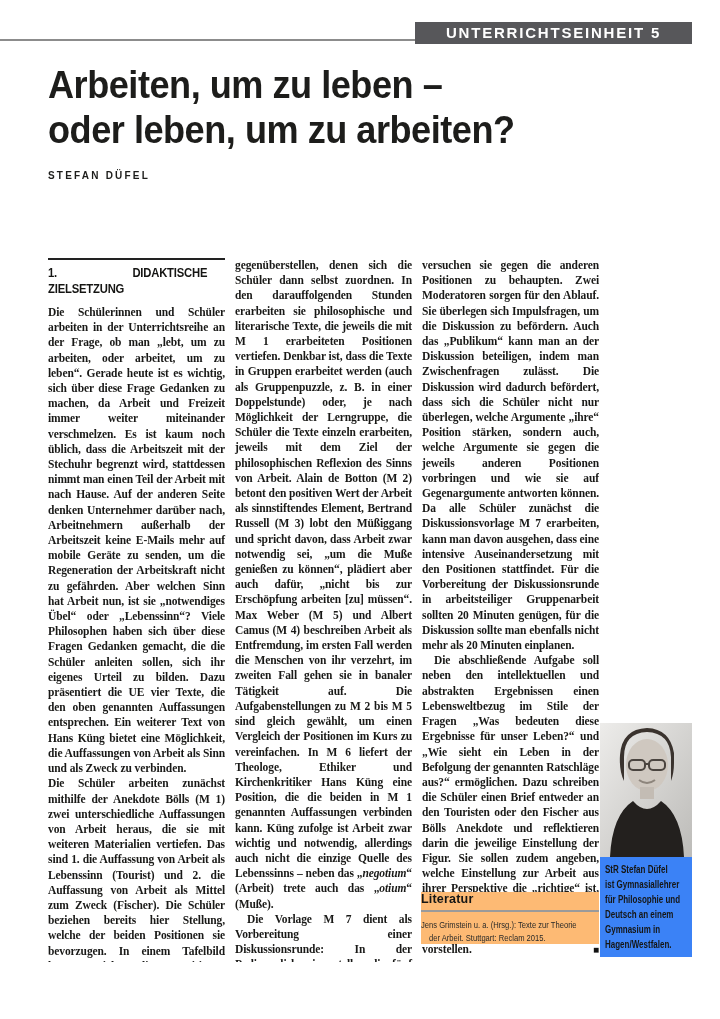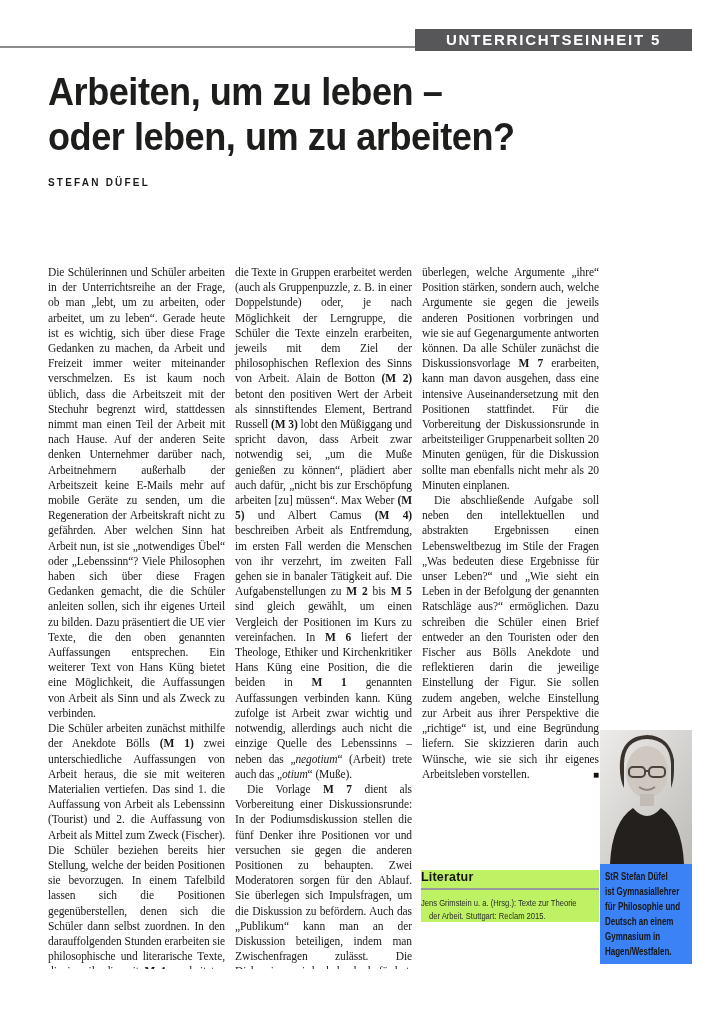--- a/index.html
+++ b/index.html
@@ -1,18 +1,18 @@
 <!DOCTYPE html>
 <html lang="de"><head>
 <meta charset="utf-8">
 <style>
   * { margin:0; padding:0; box-sizing:border-box; }
   html,body { background:#ffffff; }
   .page {
-    position:relative; width:720px; height:961px; margin:8px auto;
+    position:relative; width:720px; height:961px; margin:1px auto;
     background:#ffffff; overflow:hidden;
     font-family:"Liberation Serif", serif; color:#1d1d1b;border-radius:20px;
   }
   
   .kicker-line { position:absolute; left:0; top:38px; width:416px; height:2px; background:#8c8c8c; }
   .kicker {
     position:absolute; left:415px; top:21px; width:277px; height:22px;
     background:#57575a; color:#ffffff; text-align:center;
     font-family:"Liberation Sans", sans-serif; font-weight:bold;
     font-size:15px; line-height:22px; letter-spacing:1.8px;
@@ -39,29 +39,29 @@
   .sec-head {
     break-inside:avoid; border-top:2px solid #222;
     padding-top:5px; margin-bottom:8px;
   }
   .sec-head h3 {
     font-family:"Liberation Sans", sans-serif; font-weight:bold;
     font-size:12.5px; line-height:16px; letter-spacing:-0.2px;
     transform:scaleX(0.9); transform-origin:left top; white-space:normal; color:#151513;
   }
   .sec2 { margin-top:9px; }
-  .columns p { margin:0; }
+  .columns p { margin:0;font-weight:bold; }
   .columns p.indent { text-indent:12px; }
   .endmark {
     display:block; text-align:right; margin-top:-15.2px;
     font-size:10px; color:#111;
   }
   
   .literatur {
-    position:absolute; left:421px; top:862px; width:178px; background:#bef264;
+    position:absolute; left:421px; top:891px; width:178px; background:#fdba74;
     font-family:"Liberation Sans", sans-serif;
   }
   .literatur h4 {
     font-size:12.5px; font-weight:bold; letter-spacing:0.2px; color:#161614;
     border-bottom:2px solid #9a9a9a; padding-bottom:4px; margin-bottom:6px;
   }
   .lit-line {
     font-size:9.5px; line-height:13px; white-space:nowrap; color:#2a2a28;
     transform:scaleX(0.8); transform-origin:left top;
   }
@@ -96,20 +96,23 @@
 <div class="page">
 
   <div class="kicker-line"></div>
   <div class="kicker">UNTERRICHTSEINHEIT 5</div>
 
   <h1 class="title"><span>Arbeiten, um zu leben –</span><br><span>oder leben, um zu arbeiten?</span></h1>
   <div class="author">STEFAN DÜFEL</div>
 
   <div class="columns">
 
+    <div class="sec-head">
+      <h3>1. DIDAKTISCHE ZIELSETZUNG</h3>
+    </div>
     <p>Die Schülerinnen und Schüler arbeiten in der Unterrichtsreihe an der Frage, ob man „lebt, um zu arbeiten, oder arbeitet, um zu leben“. Gerade heute ist es wichtig, sich über diese Frage Gedanken zu machen, da Arbeit und Freizeit immer weiter miteinander verschmelzen. Es ist kaum noch üblich, dass die Arbeitszeit mit der Stechuhr begrenzt wird, stattdessen nimmt man einen Teil der Arbeit mit nach Hause. Auf der anderen Seite denken Unternehmer darüber nach, Arbeitnehmern außerhalb der Arbeitszeit keine E-Mails mehr auf mobile Geräte zu senden, um die Regeneration der Arbeitskraft nicht zu gefährden. Aber welchen Sinn hat Arbeit nun, ist sie „notwendiges Übel“ oder „Lebenssinn“? Viele Philosophen haben sich über diese Fragen Gedanken gemacht, die die Schüler anleiten sollen, sich ihr eigenes Urteil zu bilden. Dazu präsentiert die UE vier Texte, die den oben genannten Auffassungen entsprechen. Ein weiterer Text von Hans Küng bietet eine Möglichkeit, die Auffassungen von Arbeit als Sinn und als Zweck zu verbinden.</p>
 
     <p>Die Schüler arbeiten zunächst mithilfe der Anekdote Bölls <b>(M 1)</b> zwei unterschiedliche Auffassungen von Arbeit heraus, die sie mit weiteren Materialien vertiefen. Das sind 1. die Auffassung von Arbeit als Lebenssinn (Tourist) und 2. die Auffassung von Arbeit als Mittel zum Zweck (Fischer). Die Schüler beziehen bereits hier Stellung, welche der beiden Positionen sie bevorzugen. In einem Tafelbild lassen sich die Positionen gegenüberstellen, denen sich die Schüler dann selbst zuordnen. In den darauffolgenden Stunden erarbeiten sie philosophische und literarische Texte, die jeweils die mit <b>M 1</b> erarbeiteten Positionen vertiefen. Denkbar ist, dass die Texte in Gruppen erarbeitet werden (auch als Gruppenpuzzle, z. B. in einer Doppelstunde) oder, je nach Möglichkeit der Lerngruppe, die Schüler die Texte einzeln erarbeiten, jeweils mit dem Ziel der philosophischen Reflexion des Sinns von Arbeit. Alain de Botton <b>(M 2)</b> betont den positiven Wert der Arbeit als sinnstiftendes Element, Bertrand Russell <b>(M 3)</b> lobt den Müßiggang und spricht davon, dass Arbeit zwar notwendig sei, „um die Muße genießen zu können“, plädiert aber auch dafür, „nicht bis zur Erschöpfung arbeiten [zu] müssen“. Max Weber <b>(M 5)</b> und Albert Camus <b>(M 4)</b> beschreiben Arbeit als Entfremdung, im ersten Fall werden die Menschen von ihr verzehrt, im zweiten Fall gehen sie in banaler Tätigkeit auf. Die Aufgabenstellungen zu <b>M 2</b> bis <b>M 5</b> sind gleich gewählt, um einen Vergleich der Positionen im Kurs zu vereinfachen. In <b>M 6</b> liefert der Theologe, Ethiker und Kirchenkritiker Hans Küng eine Position, die die beiden in <b>M 1</b> genannten Auffassungen verbinden kann. Küng zufolge ist Arbeit zwar wichtig und notwendig, allerdings auch nicht die einzige Quelle des Lebenssinns – neben das „<i>negotium</i>“ (Arbeit) trete auch das „<i>otium</i>“ (Muße).</p>
     <p class="indent">Die Vorlage <b>M 7</b> dient als Vorbereitung einer Diskussionsrunde: In der Podiumsdiskussion stellen die fünf Denker ihre Positionen vor und versuchen sie gegen die anderen Positionen zu behaupten. Zwei Moderatoren sorgen für den Ablauf. Sie überlegen sich Impulsfragen, um die Diskussion zu befördern. Auch das „Publikum“ kann man an der Diskussion beteiligen, indem man Zwischenfragen zulässt. Die Diskussion wird dadurch befördert, dass sich die Schüler nicht nur überlegen, welche Argumente „ihre“ Position stärken, sondern auch, welche Argumente sie gegen die jeweils anderen Positionen vorbringen und wie sie auf Gegenargumente antworten können. Da alle Schüler zunächst die Diskussionsvorlage <b>M 7</b> erarbeiten, kann man davon ausgehen, dass eine intensive Auseinandersetzung mit den Positionen stattfindet. Für die Vorbereitung der Diskussionsrunde in arbeitsteiliger Gruppenarbeit sollten 20 Minuten genügen, für die Diskussion sollte man ebenfalls nicht mehr als 20 Minuten einplanen.</p>
     <p class="indent">Die abschließende Aufgabe soll neben den intellektuellen und abstrakten Ergebnissen einen Lebensweltbezug im Stile der Fragen „Was bedeuten diese Ergebnisse für unser Leben?“ und „Wie sieht ein Leben in der Befolgung der genannten Ratschläge aus?“ ermöglichen. Dazu schreiben die Schüler einen Brief entweder an den Touristen oder den Fischer aus Bölls Anekdote und reflektieren darin die jeweilige Einstellung der Figur. Sie sollen zudem angeben, welche Einstellung zur Arbeit aus ihrer Perspektive die „richtige“ ist, und eine Begründung liefern. Sie skizzieren darin auch Wünsche, wie sie sich ihr eigenes Arbeitsleben vorstellen.</p>
     <span class="endmark">■</span>
   </div>
 
   <div class="literatur">
     <h4>Literatur</h4>

